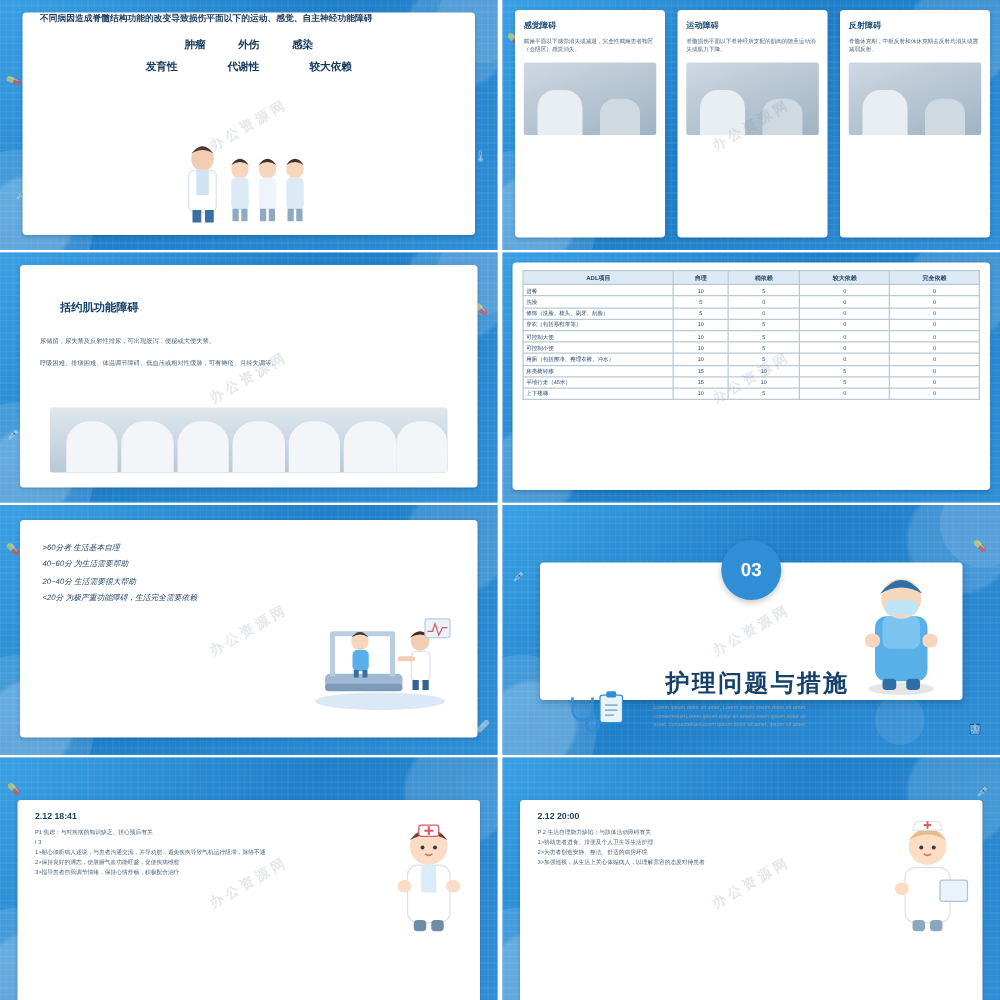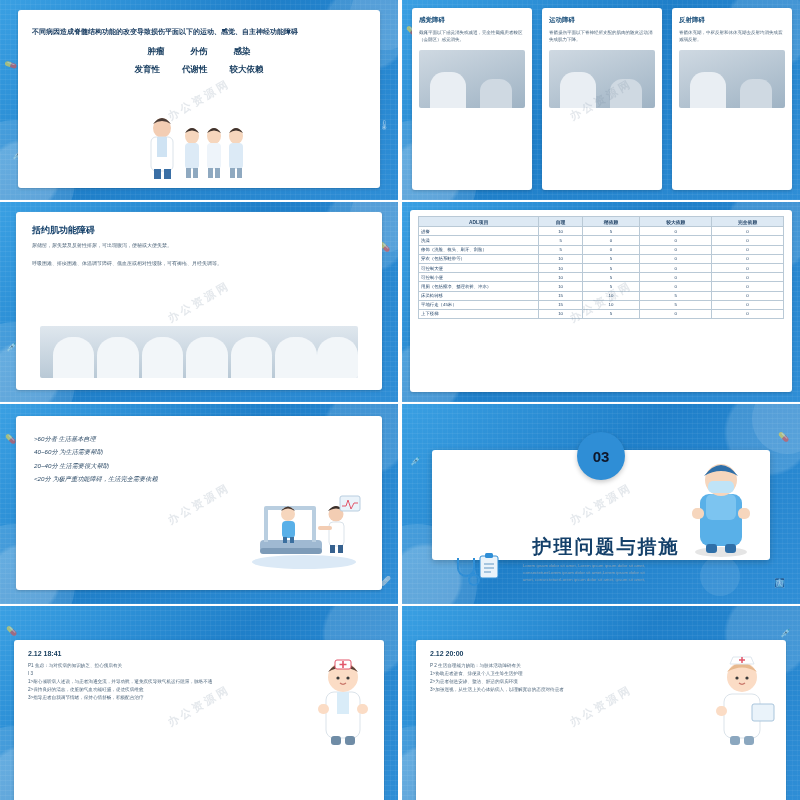--- a/index.html
+++ b/index.html
@@ -49,25 +49,25 @@
   .conf{ position:absolute; font-size:9px; color:rgba(255,255,255,0.55); }
   .conf.pill{ transform:rotate(-25deg); }
   .card {
     position:absolute;
     background:#ffffff;
     border-radius:3px;
     box-shadow:0 1px 3px rgba(0,0,0,0.18);
   }
 
   
-  .s1 .card { left:18px; top:10px; right:18px; bottom:12px; padding:16px 14px; }
+  .s1 .card { left:18px; top:10px; right:18px; bottom:12px; padding:0 14px; }
   .s1 .lead { font-size:7px; color:#1c3f63; line-height:1.7; font-weight:bold;}
   .s1 .kw-row{ display:flex; gap:26px; justify-content:center; margin-top:8px;}
   .s1 .kw{ font-size:8.5px; font-weight:bold; color:#13395c; }
-  .s1 .kw-row2{ display:flex; gap:22px; justify-content:center; margin-top:6px;text-align:center;}
+  .s1 .kw-row2{ display:flex; gap:40px; justify-content:center; margin-top:6px;text-align:center;}
   
   .docfig{ position:absolute; left:50%; transform:translateX(-50%); bottom:4px; }
 
   
   .s2 .col { position:absolute; top:8px; bottom:10px; background:#fff; border-radius:3px; box-shadow:0 1px 3px rgba(0,0,0,.18); padding:8px 7px;}
   .s2 .c1{ left:10px; width:120px;}
   .s2 .c2{ left:140px; width:120px;}
   .s2 .c3{ left:270px; width:120px;}
   .s2 .ch{ font-size:6.5px; font-weight:bold; color:#1a4f7a; margin-bottom:5px;}
   .s2 .cb{ font-size:4.5px; color:#4a6278; line-height:1.55;}
@@ -80,21 +80,21 @@
     content:""; position:absolute; left:10%; bottom:0; width:34%; height:62%;
     background:#e9eef3; border-radius:40% 40% 0 0;
   }
   .photo:after{
     content:""; position:absolute; right:12%; bottom:0; width:30%; height:50%;
     background:#cfd9e2; border-radius:40% 40% 0 0;
   }
 
   
   .s3 .card{ left:16px; top:10px; right:16px; bottom:12px; padding:12px 16px;}
-  .s3 h3{ margin:0; font-size:9px; color:#14406a; font-weight:bold;}
+  .s3 h3{ margin:16px; font-size:9px; color:#14406a; font-weight:bold;}
   .s3 p{ margin:4px 0 10px; font-size:5px; color:#4d6479; line-height:1.6;}
   .teamphoto{
     position:absolute; left:24px; right:24px; bottom:12px; height:52px; border-radius:2px;
     background:linear-gradient(180deg,#dfe7ee,#b9c9d6);
     overflow:hidden;
   }
   .teamphoto span{
     position:absolute; bottom:0; width:13%; height:78%;
     background:#f2f6f9; border-radius:45% 45% 0 0;
   }
@@ -114,21 +114,21 @@
   .gymfig{ position:absolute; right:18px; bottom:16px; }
 
   
   .s6 .panel{
     position:absolute; left:30px; right:30px; top:46px; bottom:44px;
     background:#ffffff; border-radius:3px; box-shadow:0 2px 6px rgba(0,0,0,.2);
   }
   .s6 .circle{
     position:absolute; left:50%; top:28px; transform:translateX(-50%);
     width:48px; height:48px; border-radius:50%;
-    background:#2f8ed6; color:#0f172a; font-size:15px; font-weight:bold;
+    background:#2f8ed6; color:#ffffff; font-size:15px; font-weight:bold;
     display:flex; align-items:center; justify-content:center;
     box-shadow:0 2px 5px rgba(0,0,0,.22);
     z-index:3;
   }
   .s6 .sec-title{
     position:absolute; left:0; right:0; top:84px; text-align:center;
     font-size:19px; font-weight:bold; color:#14406a; letter-spacing:2px;padding-left:10px;
   }
   .s6 .sec-sub{
     position:absolute; left:86px; right:120px; top:112px;

